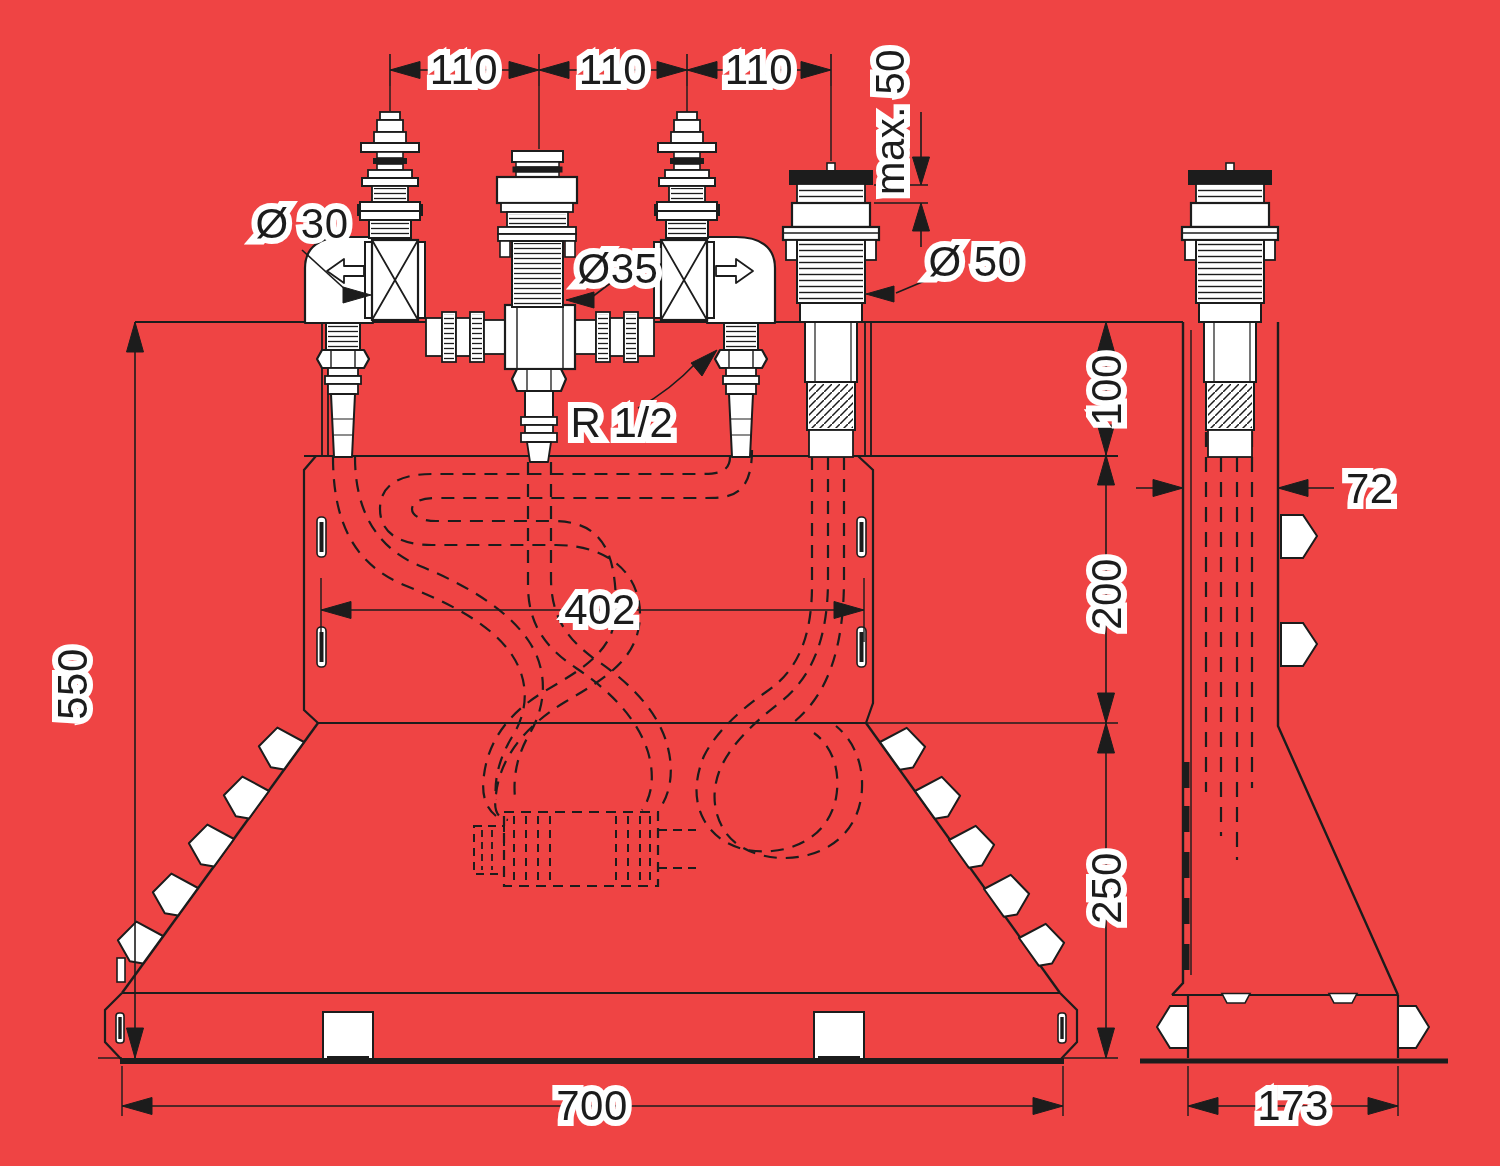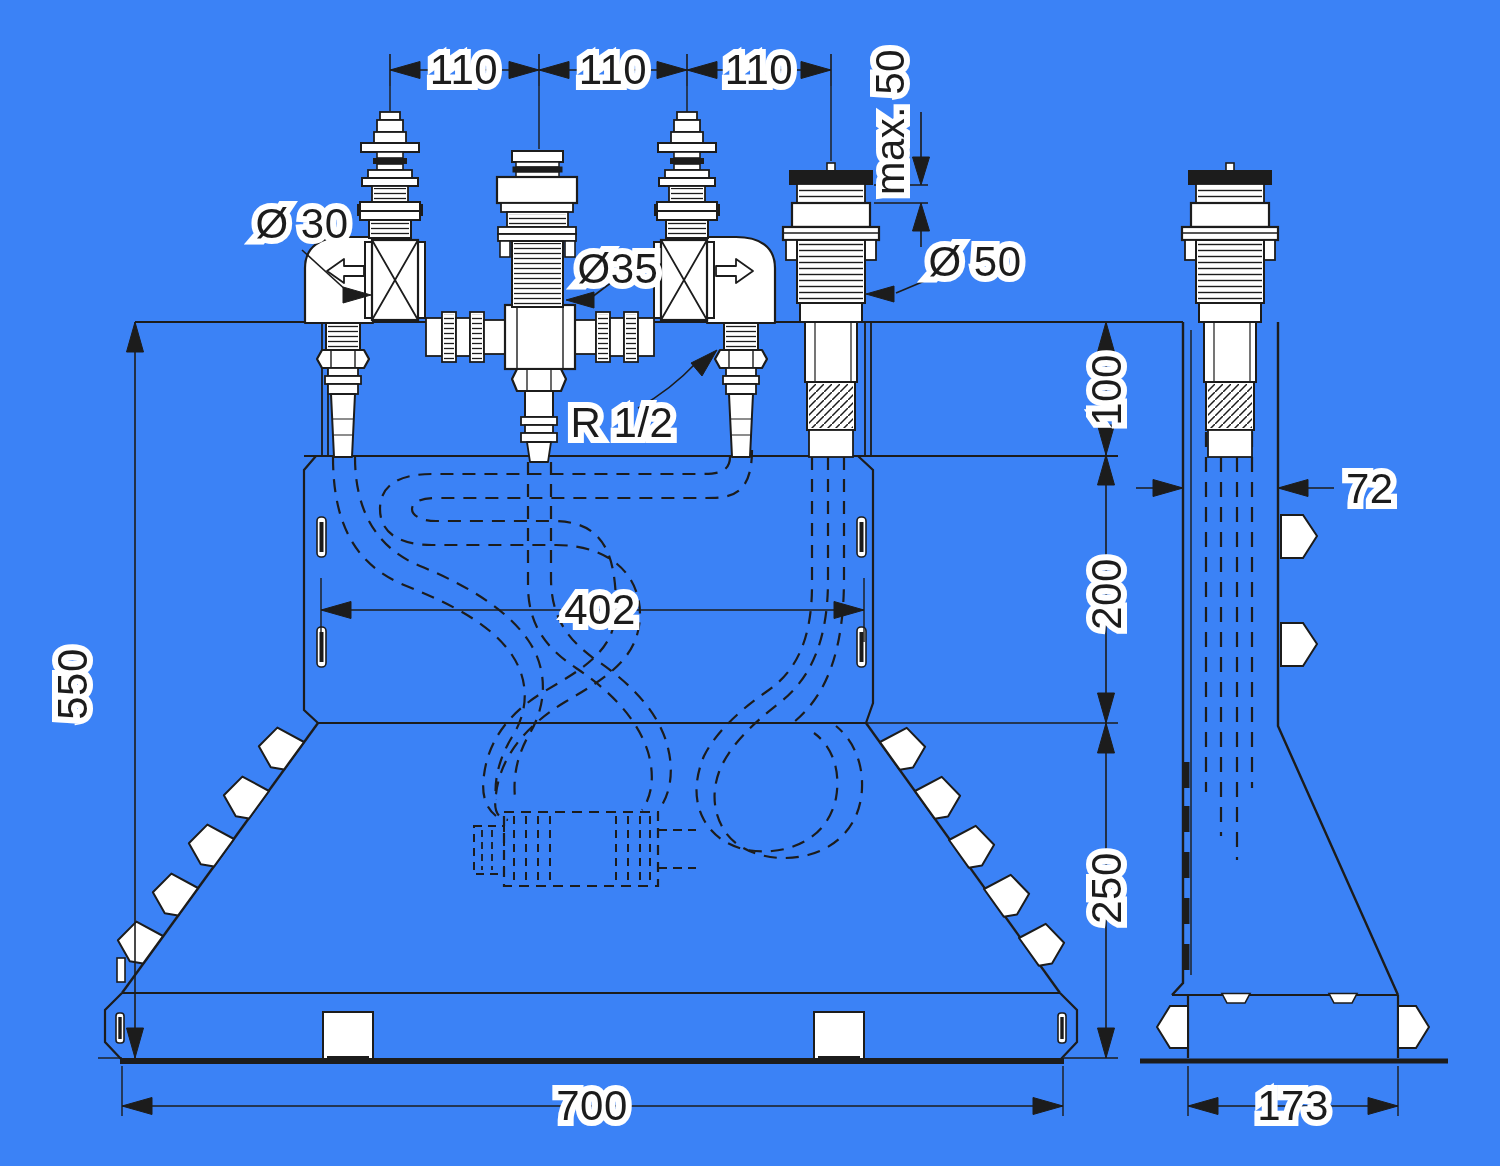--- a/index.html
+++ b/index.html
@@ -1,16 +1,16 @@
 <!DOCTYPE html>
 <html><head>
 <meta charset="utf-8">
 <style>
   html,body{margin:0;padding:0;background:#ffffff;}
-  .stage{width:1500px;height:1166px;position:relative;background:#3b82f6;overflow:hidden;}
+  .stage{width:1500px;height:1166px;position:relative;background:#ef4444;overflow:hidden;}
   text.t{
     font-family:"Liberation Sans",sans-serif;
     font-size:42px;
     fill:#1c1c1c;
     paint-order:stroke;
     stroke:#ffffff;
     stroke-width:12px;
     letter-spacing:0.5px;
   }
   text.ts{font-size:40px;}

